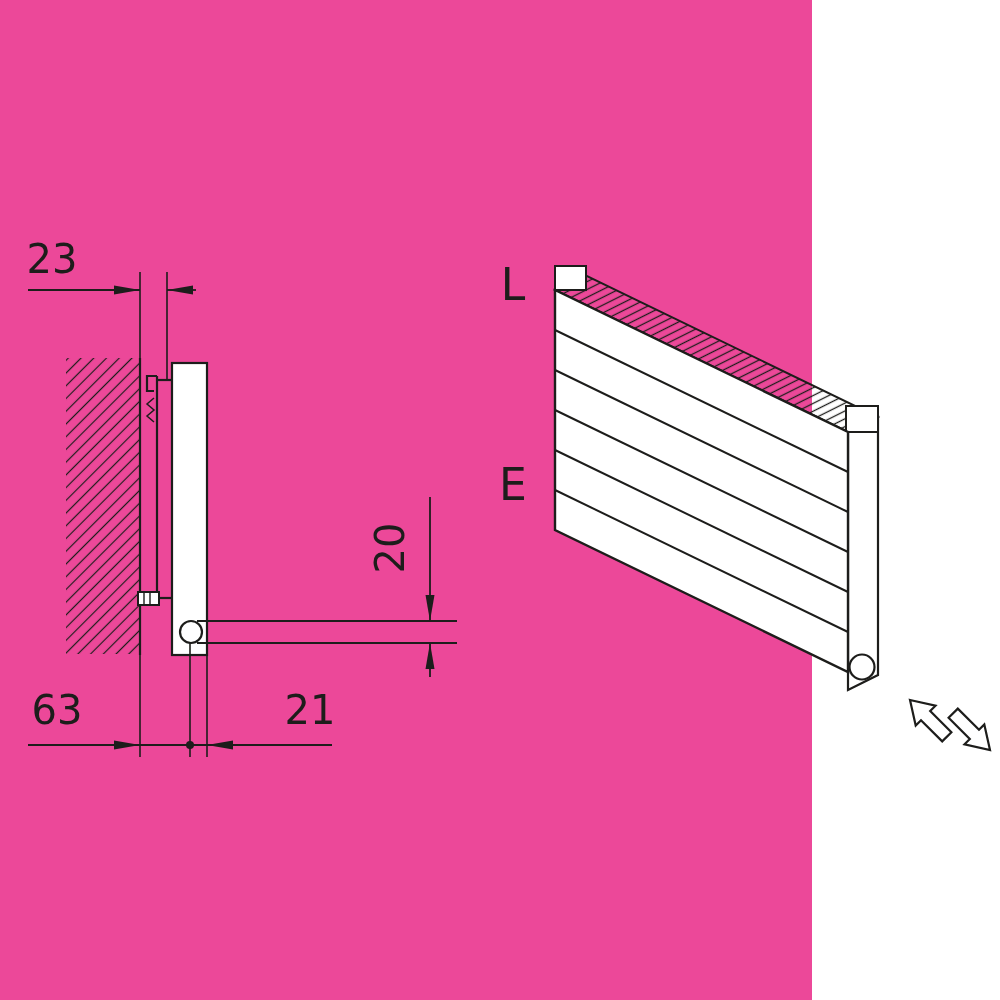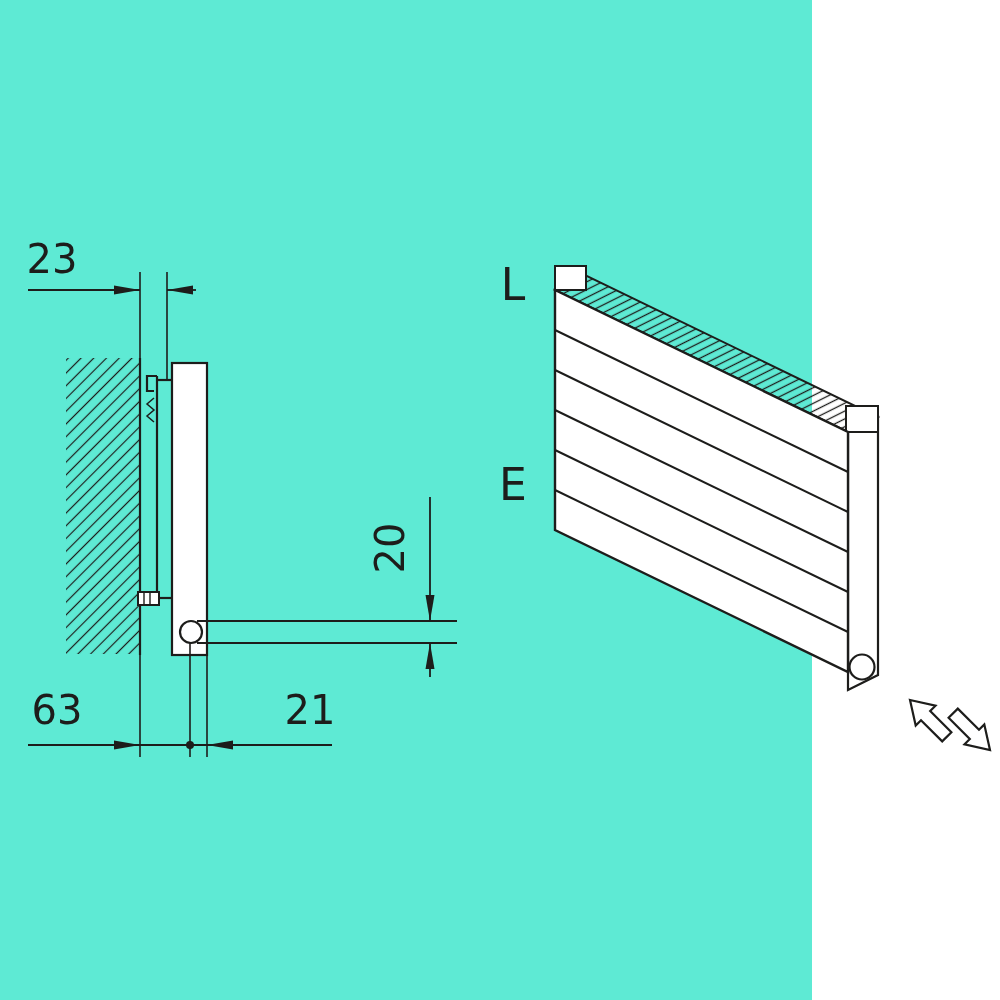--- a/index.html
+++ b/index.html
@@ -7,21 +7,21 @@
     padding: 0;
     background: #ffffff;
     width: 1000px;
     height: 1000px;
     overflow: hidden;
   }
   .canvas {
     position: relative;
     width: 812px;
     height: 1000px;
-    background: #5eead4;
+    background: #ec4899;
   }
   svg text {
     font-family: "DejaVu Sans", "Liberation Sans", sans-serif;
     fill: #1d1d1b;
   }
   .dim-text { font-size: 40px; }
   .conn-label { font-size: 44px; }
 </style>
 </head>
 <body>

